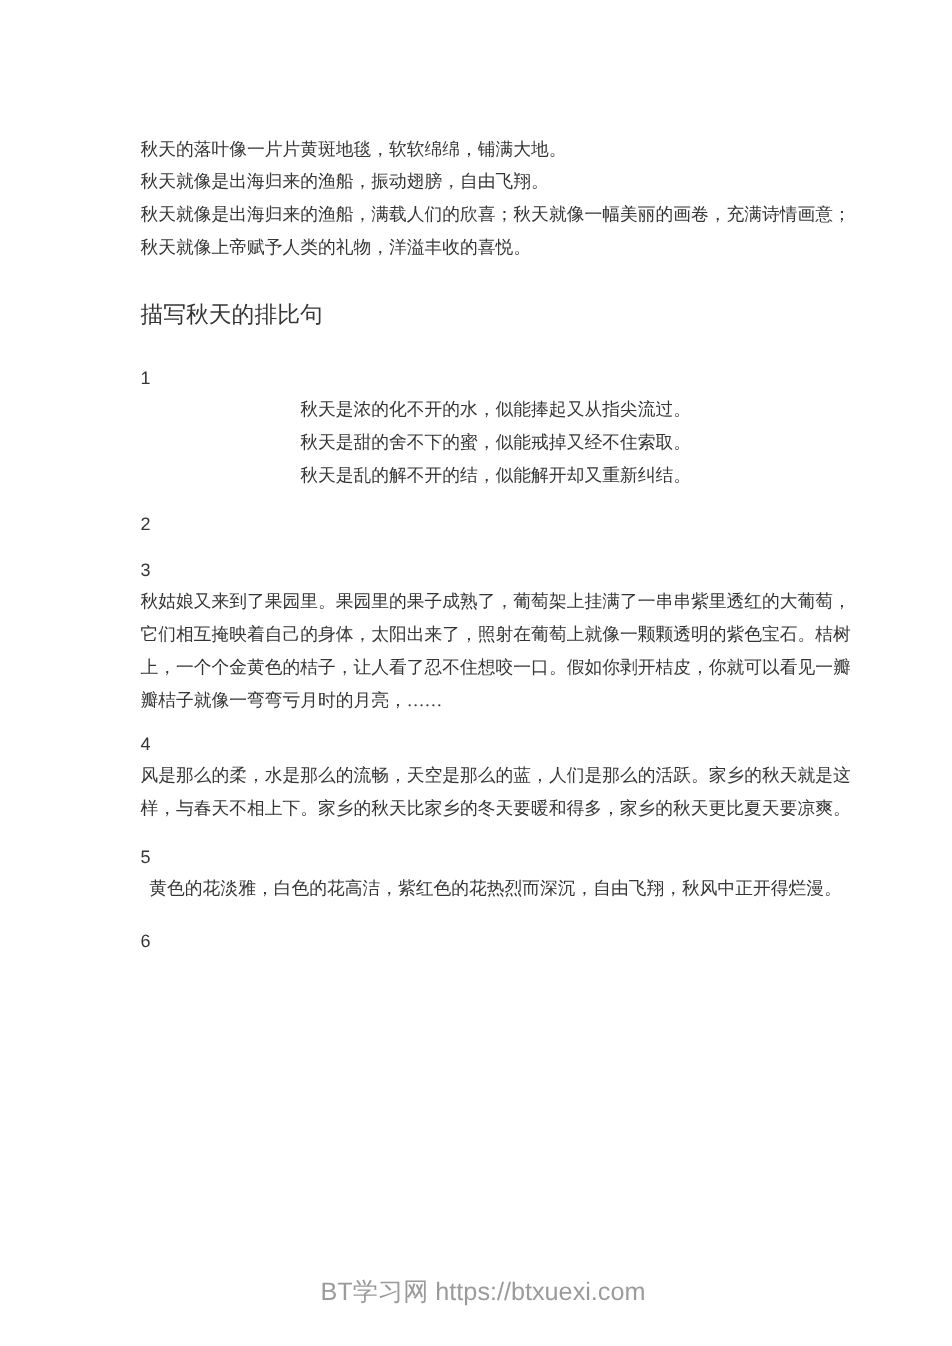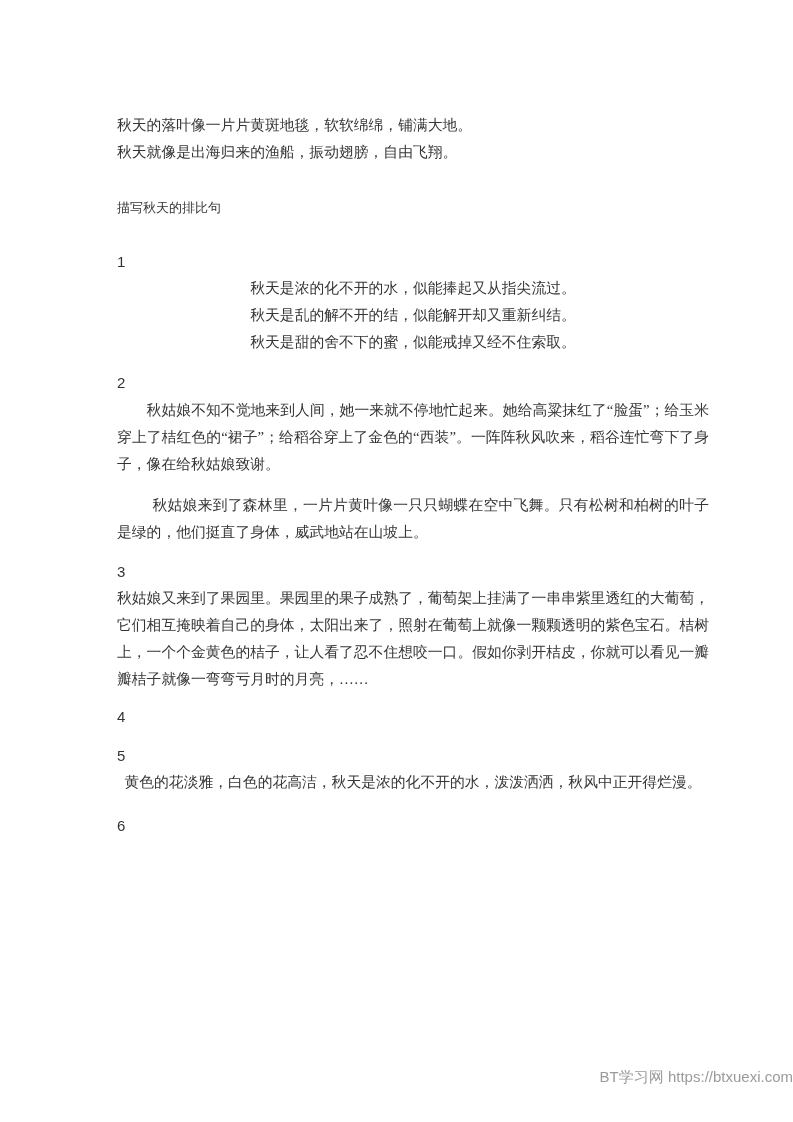--- a/index.html
+++ b/index.html
@@ -23,21 +23,21 @@
     font-family: "Liberation Serif", "DejaVu Serif", serif;
     font-size: 14.8px;
     line-height: 27.2px;
     text-align: justify;
   }
   .content p {
     margin: 0;
   }
   .heading {
     margin: 28px 0 0 0;
-    font-size: 13px;
+    font-size: 19px;
     font-weight: normal;
     line-height: 27.2px;
     text-align: left;
   }
   .section {
     margin: 0;
   }
   .sec-1 { margin-top: 26px; }
   .sec-2 { margin-top: 13px; }
   .sec-3 { margin-top: 11px; }
@@ -52,64 +52,64 @@
   }
   .indent-2 { text-indent: 2em; }
   .indent-24 { text-indent: 2.4em; }
   .gap-para { margin-top: 14px !important; }
   .last-line { text-align: center; }
   .footer {
     position: absolute;
     left: 12px;
     right: 0;
     top: 1063px;
-    text-align: right;
+    text-align: center;
     color: #9b9b9b;
     font-family: "Liberation Sans", "DejaVu Sans", sans-serif;
-    font-size: 15px;
+    font-size: 21px;
     line-height: 27px;
   }
 </style>
 </head>
 <body>
 
 <div class="page">
 
   <div class="content">
 
     <p>秋天的落叶像一片片黄斑地毯，软软绵绵，铺满大地。</p>
     <p>秋天就像是出海归来的渔船，振动翅膀，自由飞翔。</p>
+    <p>秋天就像是出海归来的渔船，满载人们的欣喜；秋天就像一幅美丽的画卷，充满诗情画意；秋天就像上帝赋予人类的礼物，洋溢丰收的喜悦。</p>
 
     <h2 class="heading">描写秋天的排比句</h2>
 
     <div class="section sec-1">
       <div class="sec-num">1</div>
       <p class="last-line">秋天是浓的化不开的水，似能捧起又从指尖流过。</p>
+      <p class="last-line">秋天是甜的舍不下的蜜，似能戒掉又经不住索取。</p>
       <p class="last-line">秋天是乱的解不开的结，似能解开却又重新纠结。</p>
-      <p class="last-line">秋天是甜的舍不下的蜜，似能戒掉又经不住索取。</p>
     </div>
 
     <div class="section sec-2">
       <div class="sec-num">2</div>
-      <p class="indent-2">秋姑娘不知不觉地来到人间，她一来就不停地忙起来。她给高粱抹红了“脸蛋”；给玉米穿上了桔红色的“裙子”；给稻谷穿上了金色的“西装”。一阵阵秋风吹来，稻谷连忙弯下了身子，像在给秋姑娘致谢。</p>
-      <p class="indent-24 gap-para">秋姑娘来到了森林里，一片片黄叶像一只只蝴蝶在空中飞舞。只有松树和柏树的叶子是绿的，他们挺直了身体，威武地站在山坡上。</p>
     </div>
 
     <div class="section sec-3">
       <div class="sec-num">3</div>
       <p>秋姑娘又来到了果园里。果园里的果子成熟了，葡萄架上挂满了一串串紫里透红的大葡萄，它们相互掩映着自己的身体，太阳出来了，照射在葡萄上就像一颗颗透明的紫色宝石。桔树上，一个个金黄色的桔子，让人看了忍不住想咬一口。假如你剥开桔皮，你就可以看见一瓣瓣桔子就像一弯弯亏月时的月亮，……</p>
     </div>
 
     <div class="section sec-4">
       <div class="sec-num">4</div>
+      <p>风是那么的柔，水是那么的流畅，天空是那么的蓝，人们是那么的活跃。家乡的秋天就是这样，与春天不相上下。家乡的秋天比家乡的冬天要暖和得多，家乡的秋天更比夏天要凉爽。</p>
     </div>
 
     <div class="section sec-5">
       <div class="sec-num">5</div>
-      <p class="last-line">黄色的花淡雅，白色的花高洁，秋天是浓的化不开的水，泼泼洒洒，秋风中正开得烂漫。</p>
+      <p class="last-line">黄色的花淡雅，白色的花高洁，紫红色的花热烈而深沉，自由飞翔，秋风中正开得烂漫。</p>
     </div>
 
     <div class="section sec-6">
       <div class="sec-num">6</div>
     </div>
 
   </div>
 
   <div class="footer">
     <span>BT学习网 https://btxuexi.com</span>

